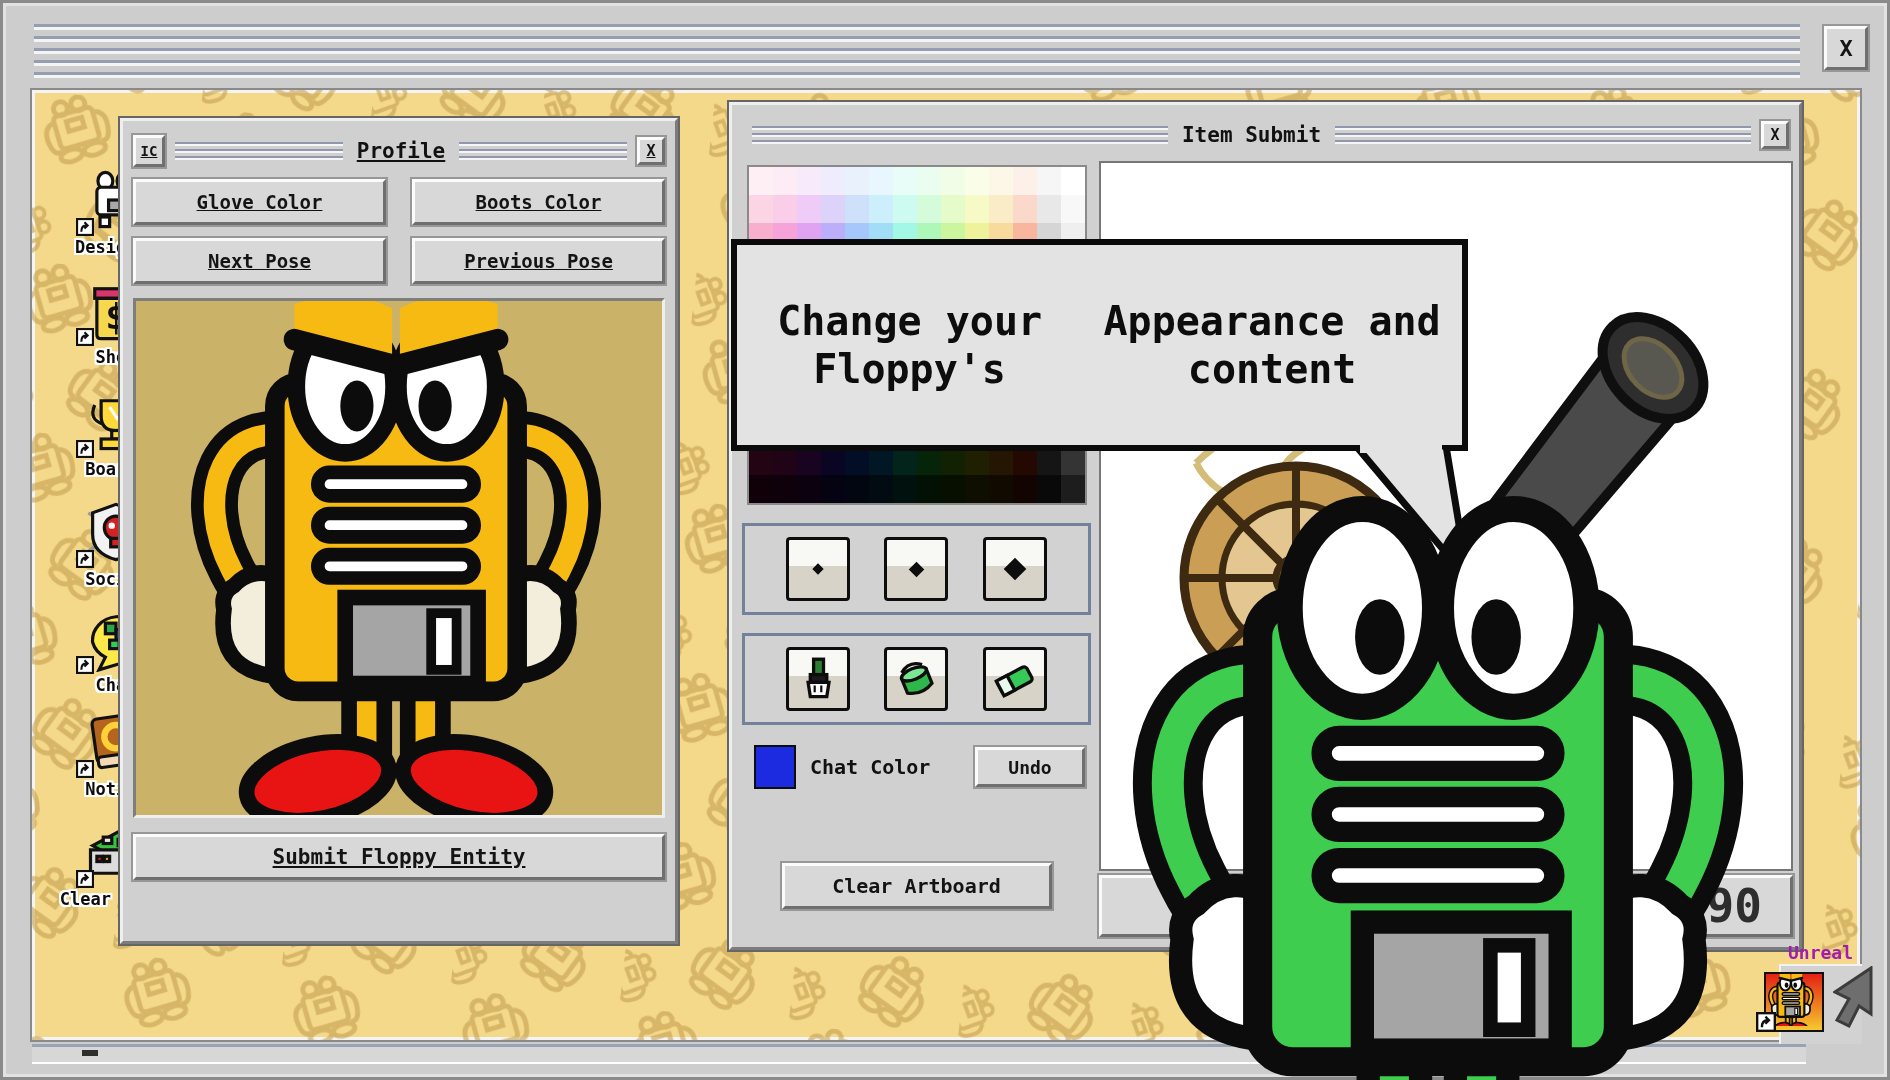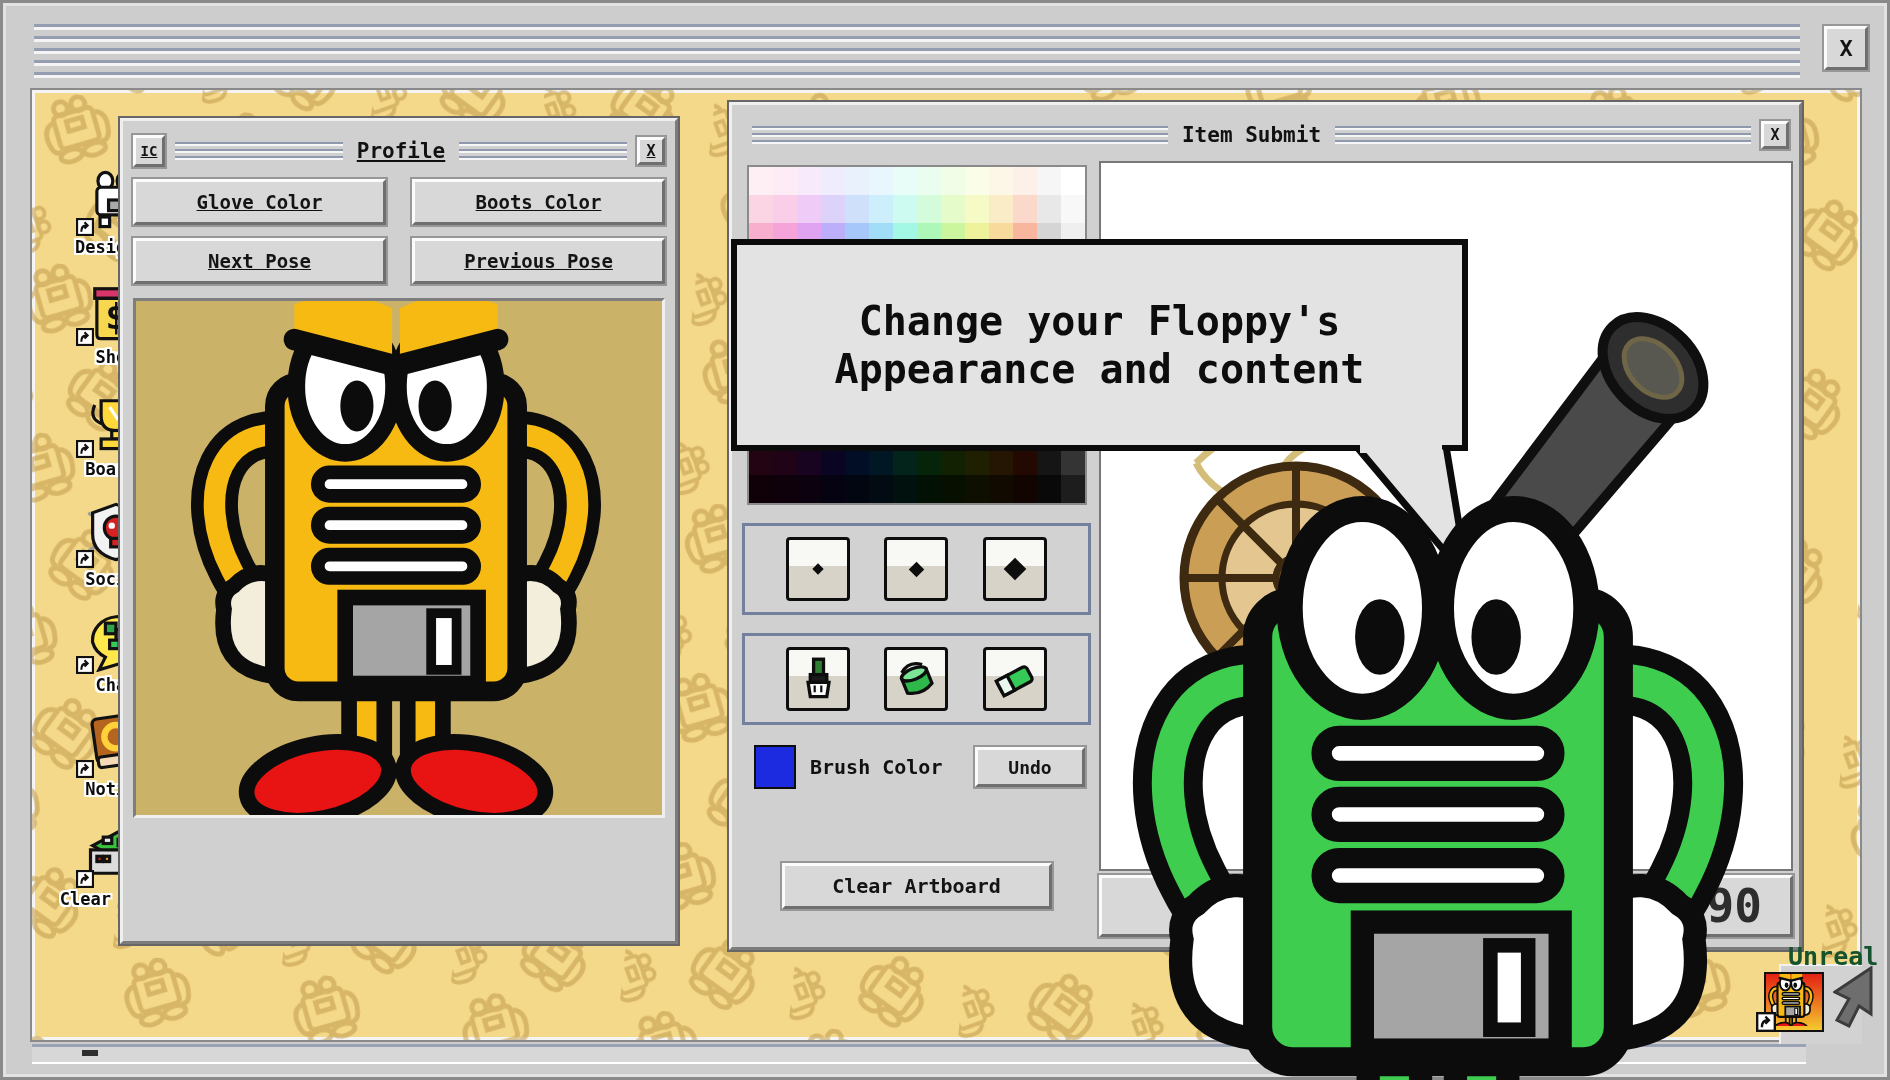--- a/index.html
+++ b/index.html
@@ -55,31 +55,31 @@
   #brushrow{width:349px;margin-top:20px;display:flex;align-items:center;}
   #swatch{width:38px;height:40px;border:2px solid #0d0d0d;margin-left:12px;}
   #brush-label{font-size:20px;margin-left:14px;flex:1;}
   #undo-btn{width:110px;height:40px;margin-right:6px;font-size:18px;}
   #clear-btn{margin-top:auto;margin-bottom:28px;width:270px;height:46px;font-size:20px;}
   #ic-right{flex:1;display:flex;flex-direction:column;}
   #canvas{position:relative;background:#ffffff;border:2px solid #777;height:714px;overflow:hidden;box-sizing:border-box;}
   #canvas-bar{height:62px;margin-top:4px;font-size:46px;justify-content:flex-end;padding-right:28px;color:#2d2d2d;}
   
   #bubble{left:731px;top:239px;width:737px;height:212px;background:#e3e3e3;border:6px solid #0b0b0b;
-    box-sizing:border-box;z-index:45;display:flex;flex-direction:column;align-items:center;justify-content:center;
+    box-sizing:border-box;z-index:45;display:flex;flex-direction:row;align-items:center;justify-content:center;
     font-size:40px;line-height:48px;text-align:center;color:#0d0d0d;}
   #bubble-tail{left:1350px;top:445px;z-index:46;}
   
   #green-char{left:1118px;top:445px;width:640px;z-index:50;}
   #hstrip{left:32px;top:1044px;width:1774px;height:20px;background:#d7d7d7;
     box-shadow:inset 0 3px 0 #9aa3b5, inset 0 -2px 0 #ffffff;z-index:3;}
   #hstrip-dash{left:82px;top:1050px;width:16px;height:6px;background:#2e2e2e;z-index:4;}
   #notch{left:1779px;top:964px;width:83px;height:80px;background:#d2d2d2;
     box-shadow:inset 2px 2px 0 #f2f2f2;z-index:20;}
-  #unreal-label{left:1788px;top:942px;font-size:25px;color:#14532d;z-index:21;}
+  #unreal-label{left:1788px;top:942px;font-size:18px;color:#a21caf;z-index:21;}
   #unreal-icon{left:1764px;top:972px;width:56px;height:56px;border:2px solid #101010;
     background:linear-gradient(#e42113,#f6c92e);z-index:22;overflow:hidden;cursor:pointer;}
   #unreal-badge{left:1756px;top:1012px;width:20px;height:20px;z-index:23;}
   #cursor{left:1833px;top:966px;z-index:60;}
   #outer-close{left:1824px;top:26px;width:44px;height:44px;font-size:22px;z-index:10;}
   #sliver{left:266px;top:164px;width:256px;height:20px;background:#cfcfcf;border:4px solid #141414;
     border-bottom:none;z-index:2;box-sizing:border-box;}
 </style>
 </head>
 <body>
@@ -307,20 +307,21 @@
         <div class="btn">Boots Color</div>
         <div class="btn">Next Pose</div>
         <div class="btn">Previous Pose</div>
       </div>
       <div id="artboard" style="background: rgb(203, 178, 105);">
         <svg viewBox="0 0 220 300" width="430" style="position: absolute; left: 45px; top: -24px; --body: #f6ba13; --glove: #f3eddb; --boot: #e81313;">
           <use href="#floppy-base"></use>
           <use href="#angry-lids"></use>
         </svg>
       </div>
+      <div class="btn" id="submit-btn">Submit Floppy Entity</div>
     </div>
 
     <div class="abs winframe" id="ic-win" style="left:697px;top:12px;">
       <div class="titlebar">
         <div class="tridges"></div>
         <div class="wintitle">Item Submit</div>
         <div class="tridges"></div>
         <div class="btn sqbtn" style="width:28px;height:28px;font-size:15px;">X</div>
       </div>
       <div id="ic-body">
@@ -530,21 +531,21 @@
               <svg viewBox="0 0 40 40" width="44" height="44">
                 <g transform="rotate(-28 20 22)" stroke="#0d0d0d" stroke-width="3">
                   <rect x="5" y="14" width="30" height="15" rx="3" fill="#35c957"></rect>
                   <rect x="5" y="14" width="11" height="15" fill="#e8f8ec"></rect>
                 </g>
               </svg>
             </div>
           </div>
           <div id="brushrow">
             <div id="swatch" style="background: rgb(28, 43, 223);"></div>
-            <div id="brush-label">Brush Color</div>
+            <div id="brush-label">Chat Color</div>
             <div class="btn" id="undo-btn">Undo</div>
           </div>
           <div class="btn" id="clear-btn">Clear Artboard</div>
         </div>
         <div id="ic-right">
           <div id="canvas">
             <svg viewBox="0 0 690 714" width="690" height="714">
 
               <path d="M95,300 q60,-60 150,-30 q-90,20 -60,80 q-70,-10 -90,-50" fill="none" stroke="#d4bd78" stroke-width="7"></path>
               <path d="M120,480 q40,40 110,28" fill="none" stroke="#c8ab5e" stroke-width="6"></path>

